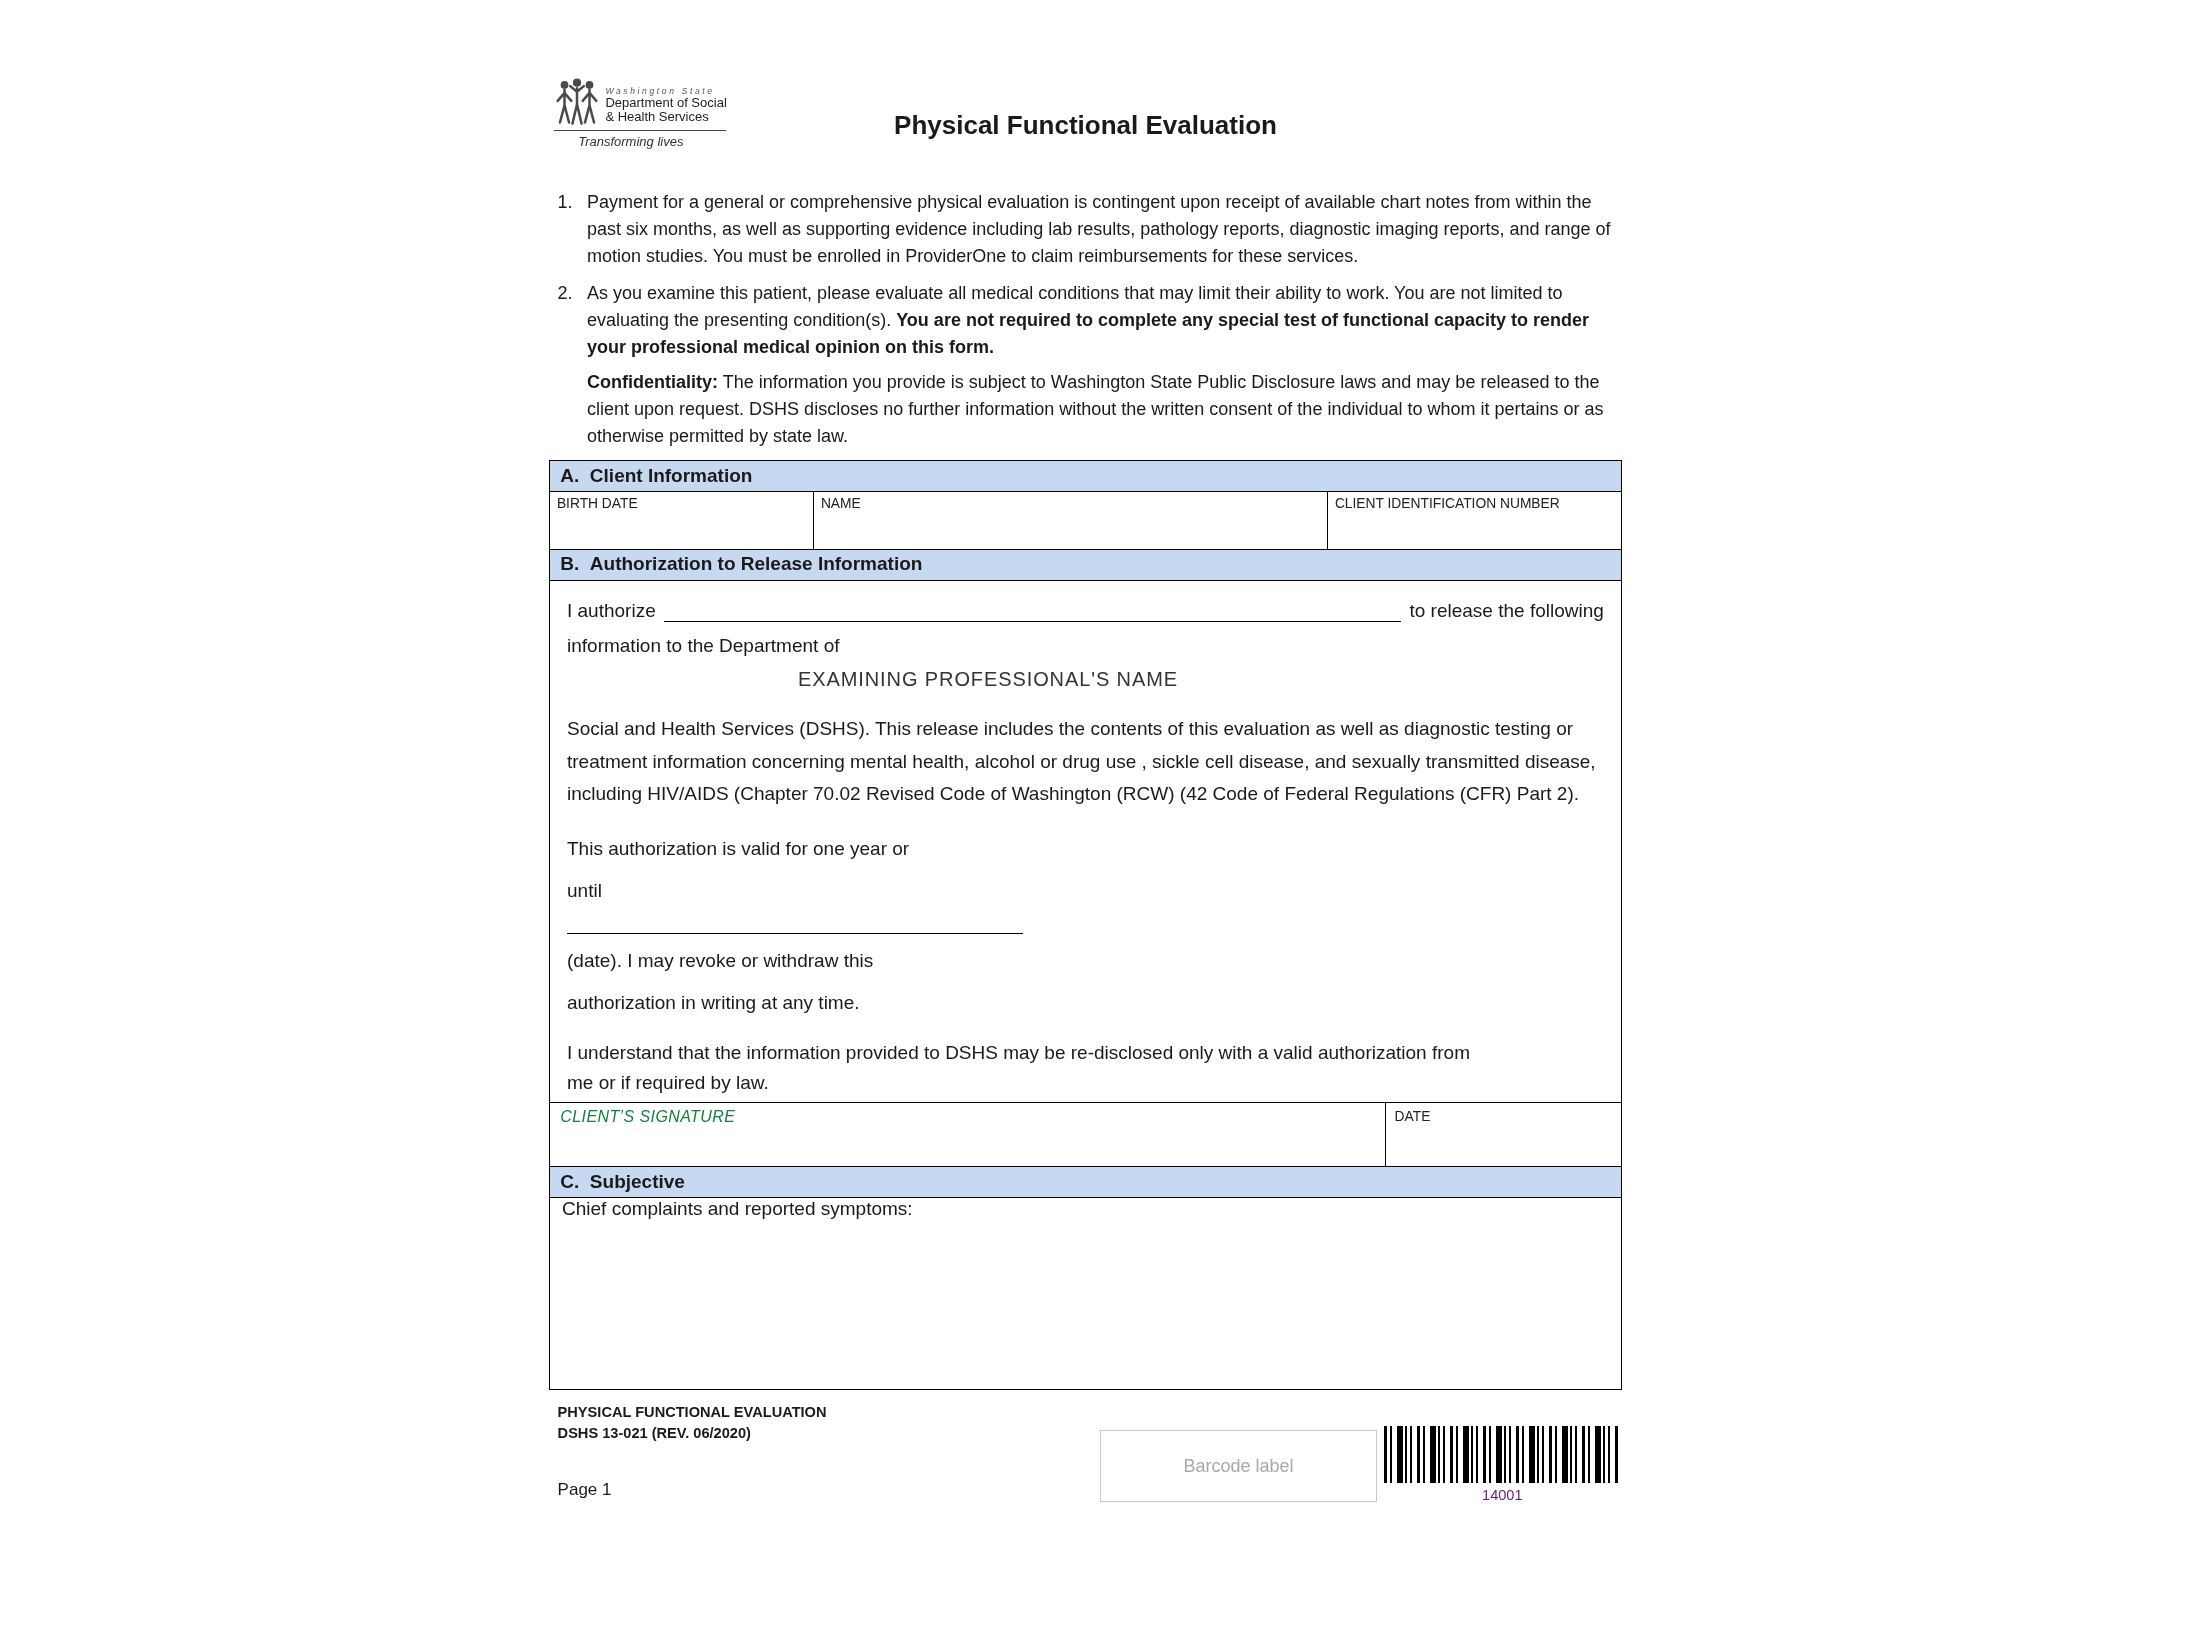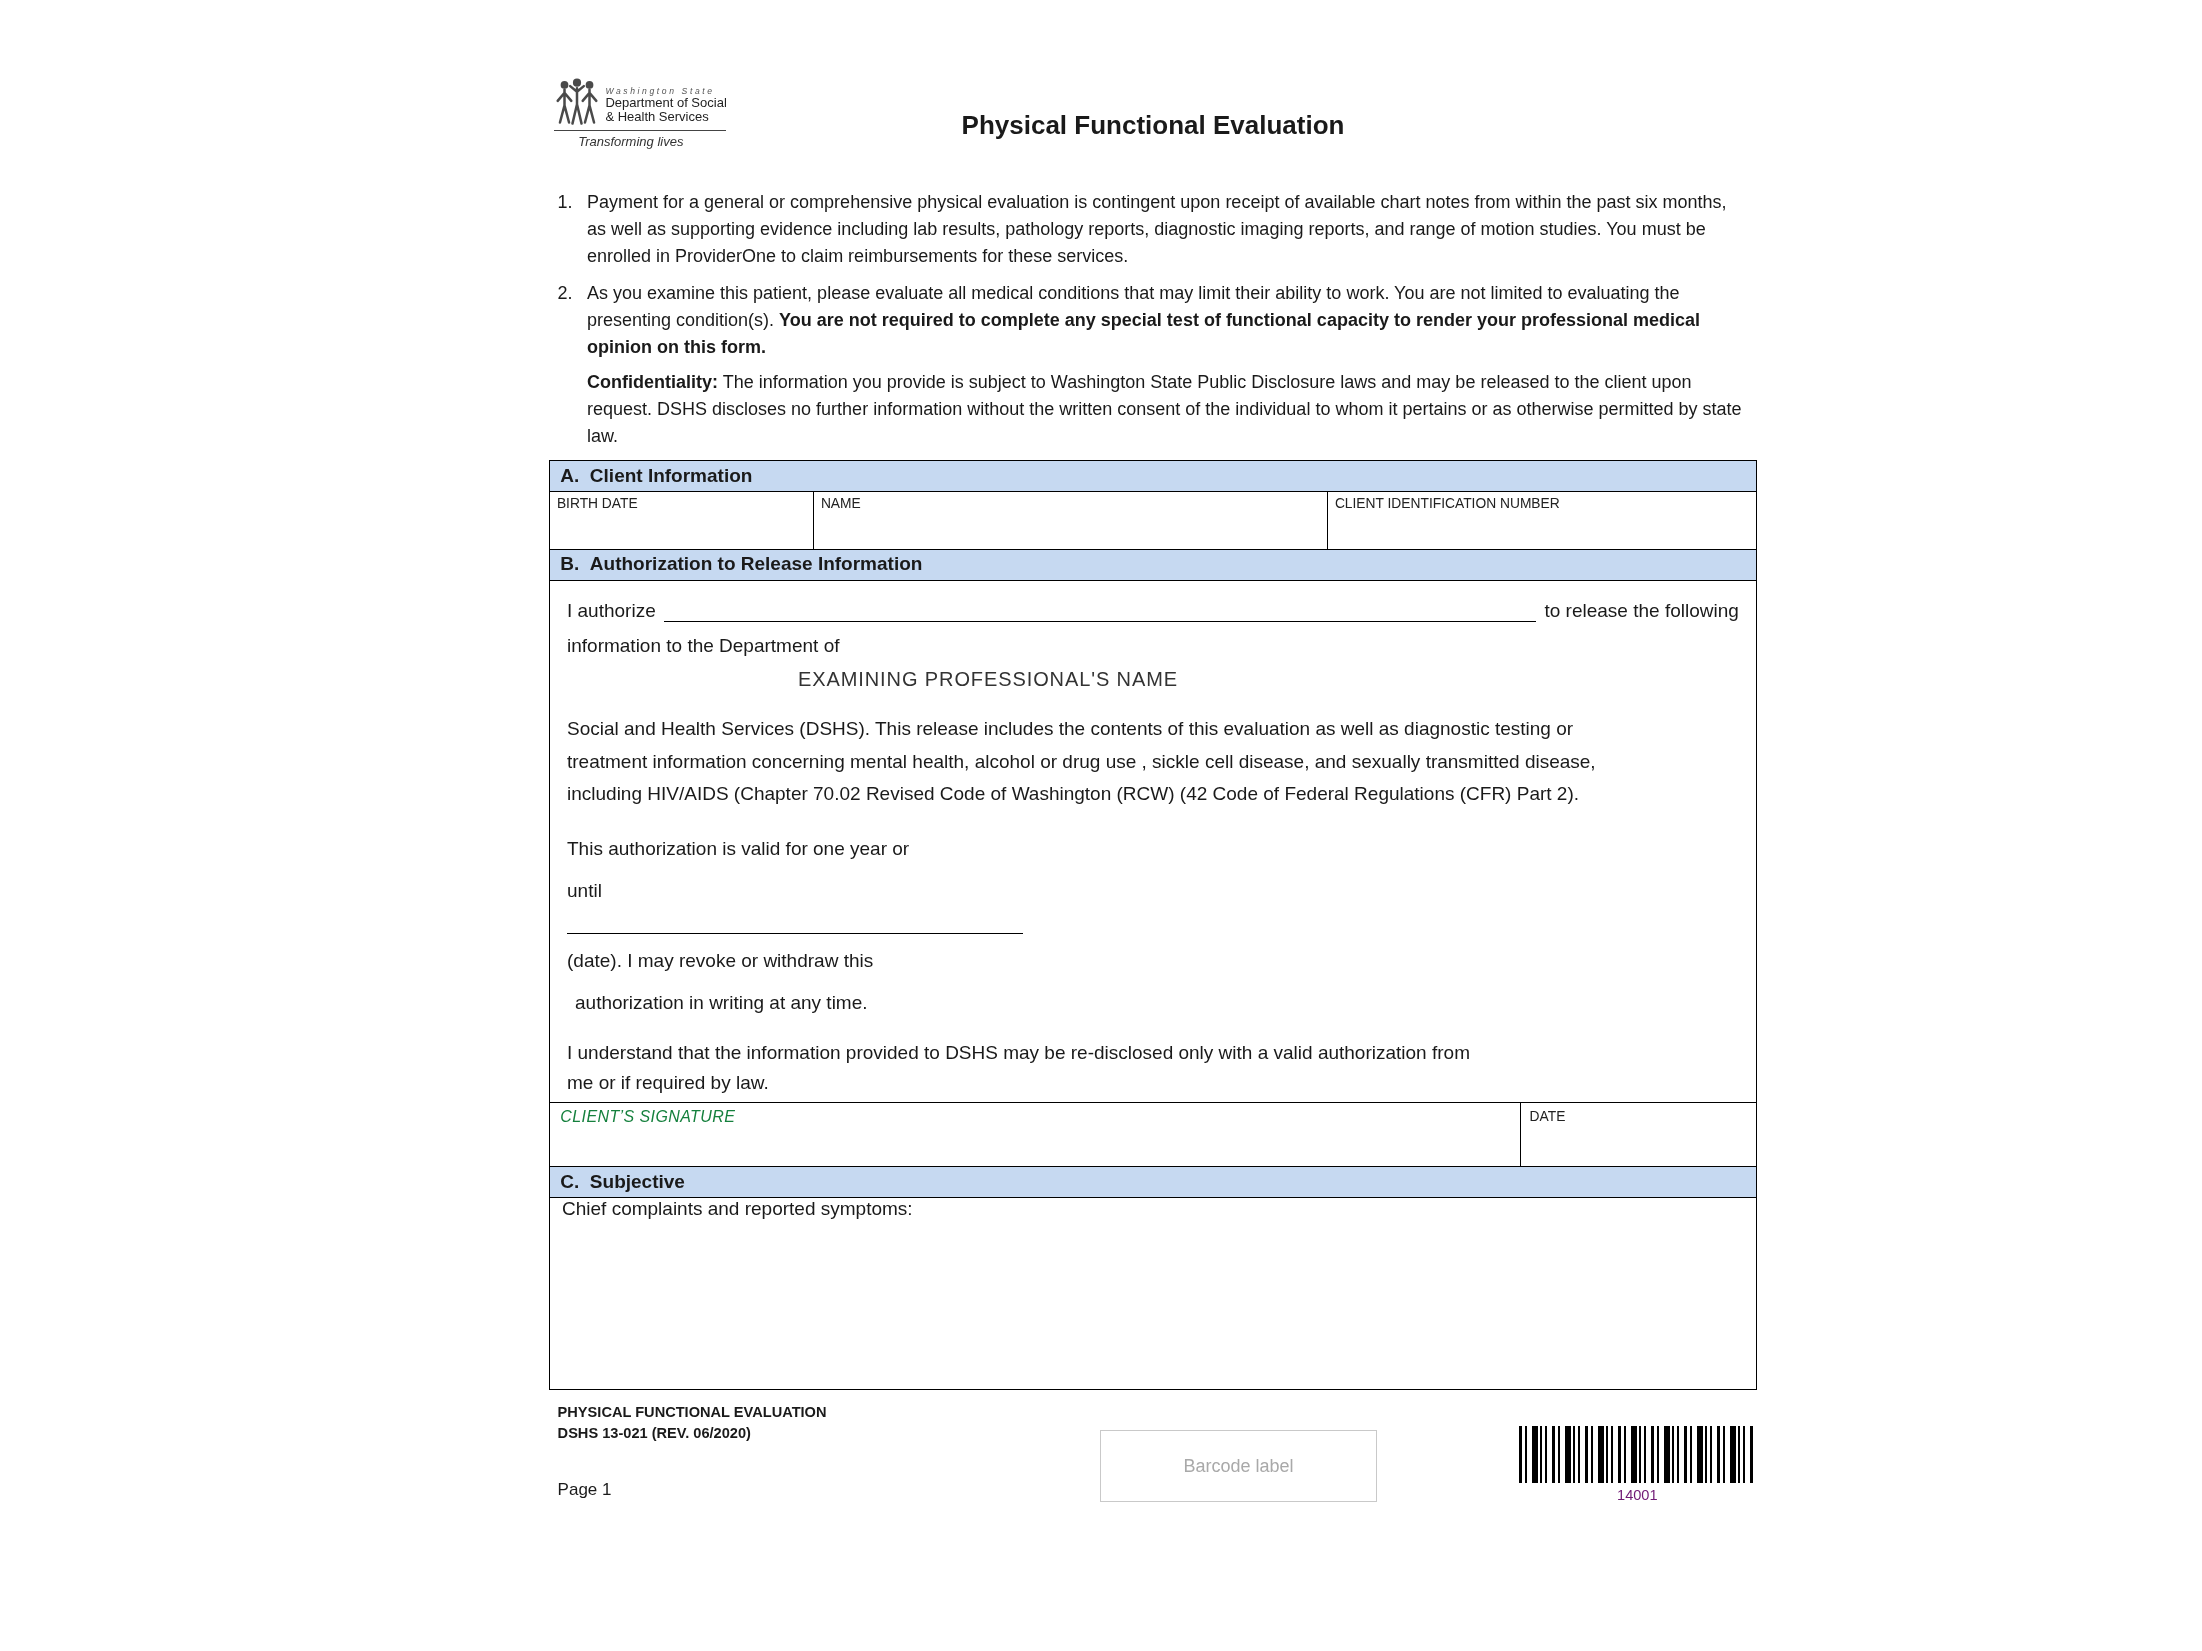--- a/index.html
+++ b/index.html
@@ -7,21 +7,21 @@
   body {
     width: 2203px; height: 1652px;
     font-family: "Liberation Sans", sans-serif;
     color: #1a1a1a;
     position: relative;
     overflow: hidden;
   }
   .page {
     position: absolute;
     left: 549px; top: 77px;
-    width: 1208px;
+    width: 1073px;
   }
 
   
   .form-header { position: relative; height: 105px; }
   .logo-block { position: absolute; left: 5.2px; top: 0; width: 198px; }
   .logo-row { display: flex; align-items: flex-start; gap: 5.2px; }
   .logo-figures svg { display: block; }
   .logo-text { padding-top: 8.6px; }
   .logo-state { font-size: 8.6px; letter-spacing: 2.6px; color: #555; font-style: italic; white-space: nowrap; }
   .logo-dept { font-size: 13px; line-height: 1.12; color: #222; white-space: nowrap; }
@@ -65,21 +65,21 @@
   .line-info { margin-top: 13px; }
   .exam-caption {
     margin-top: 11px; margin-left: 231px;
     font-size: 20px; letter-spacing: 0.9px; color: #333;
   }
   .release-para { margin-top: 22.4px; max-width: 1037px; line-height: 1.7; }
   .valid1 { margin-top: 27.5px; }
   .valid2 { margin-top: 20.6px; }
   .blank-standalone { width: 456px; height: 0; border-bottom: 1.7px solid #000; margin-top: 31px; }
   .date-note1 { margin-top: 15.5px; }
-  .date-note2 { margin-top: 20.6px; margin-left: 8px; }
+  .date-note2 { margin-top: 20.6px; }
   .understand { margin-top: 24px; max-width: 934px; line-height: 1.55; }
 
   
   .sig-row { display: flex; border-top: 1.7px solid #000; height: 64px; }
   .sig-cell { flex: 1; padding: 4.3px 10.3px; font-size: 16px; letter-spacing: 0.4px; color: #15803d; font-style: italic; }
   .date-cell { flex: 0 0 236px; border-left: 1.7px solid #000; padding: 5.2px 8.6px; font-size: 13.8px; color: #222; }
 
   
   .c-body { min-height: 191px; padding: 0 12px; font-size: 19px; }
 

